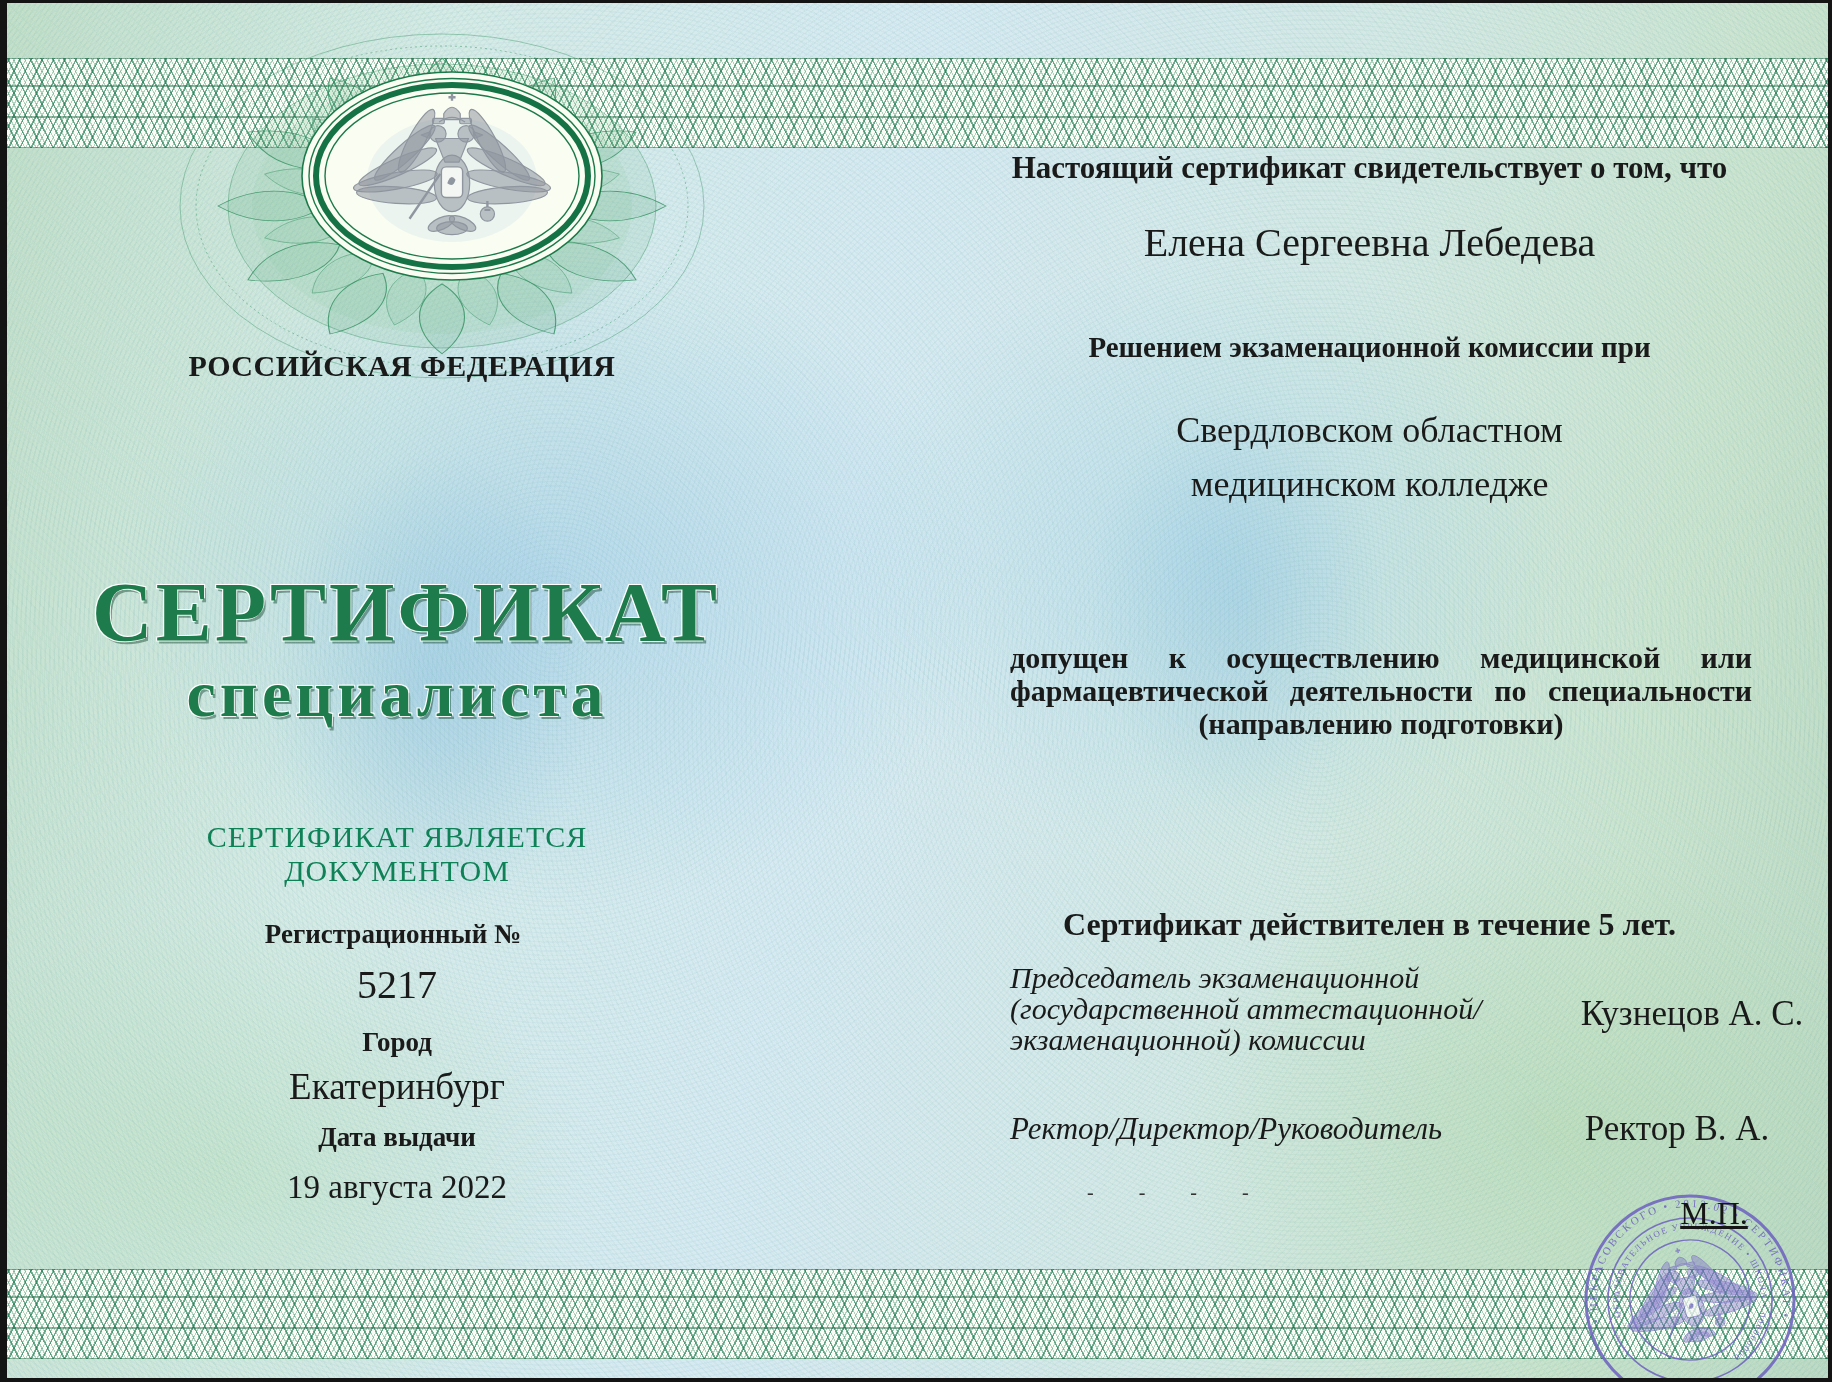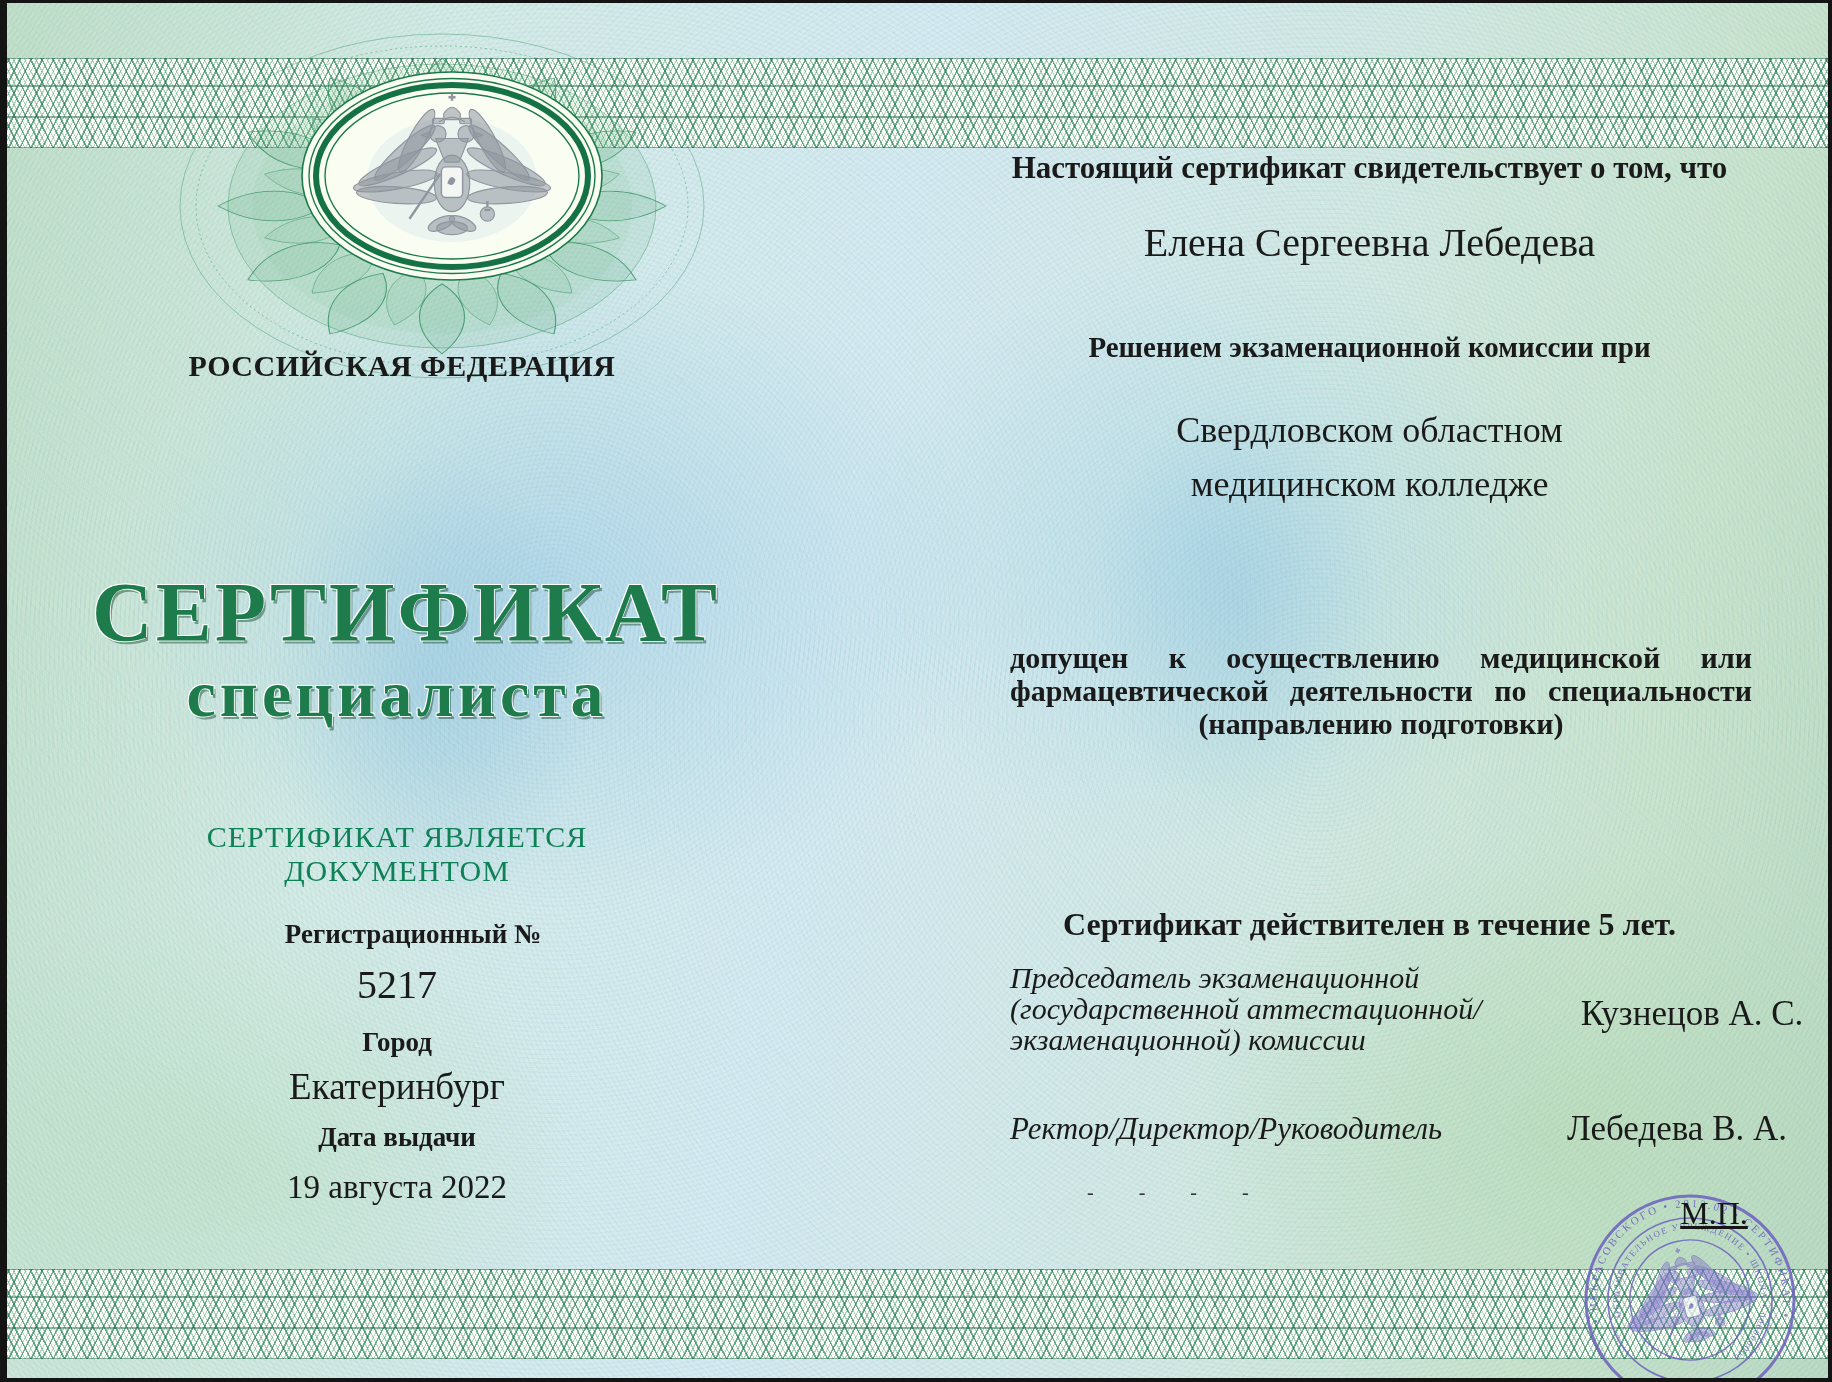--- a/index.html
+++ b/index.html
@@ -55,21 +55,21 @@
   }
   .title-sub{
     left:85px;top:658px;width:610px;
     font-size:66px;font-weight:bold;letter-spacing:4px;line-height:1;
     color:#1e7b4c;
     text-shadow:-1px -1px 0 rgba(255,255,255,.95), 1px -1px 0 rgba(255,255,255,.9),
                 -1px 1px 0 rgba(255,255,255,.9), 2px 3px 0 rgba(14,66,42,.45);
   }
   .state-line1{left:85px;top:817px;width:610px;font-size:30px;color:#0f8157;letter-spacing:1px;}
   .state-line2{left:85px;top:860px;width:610px;font-size:30px;color:#0f8157;letter-spacing:2px;}
-  .reg-label{left:101px;top:916px;width:610px;font-size:27px;font-weight:bold;}
+  .reg-label{left:81px;top:916px;width:610px;font-size:27px;font-weight:bold;}
   .reg-value{left:85px;top:958px;width:610px;font-size:40px;}
   .city-label{left:85px;top:1024px;width:610px;font-size:27px;font-weight:bold;}
   .city-value{left:85px;top:1062px;width:610px;font-size:37px;}
   .date-label{left:85px;top:1119px;width:610px;font-size:27px;font-weight:bold;}
   .date-value{left:85px;top:1166px;width:610px;font-size:33px;}
   
   .rc{left:975px;width:775px;}
   .intro{top:147px;font-size:31px;font-weight:bold;}
   .holder{top:216px;font-size:40px;}
   .commission{top:328px;font-size:29px;font-weight:bold;}
@@ -209,21 +209,21 @@
   <div class="abs ctr rc commission">Решением экзаменационной комиссии при</div>
   <div class="abs ctr rc inst1">Свердловском областном</div>
   <div class="abs ctr rc inst2">медицинском колледже</div>
   <div class="abs admission">допущен к осуществлению медицинской или фармацевтической деятельности по специальности (направлению подготовки)</div>
   <div class="abs ctr rc validity">Сертификат действителен в течение 5 лет.</div>
 
   <div class="abs sig-title1">Председатель экзаменационной (государственной  аттестационной/ экзаменационной) комиссии</div>
   <div class="abs ctr sig-name1">Кузнецов А. С.</div>
 
   <div class="abs sig-title2">Ректор/Директор/Руководитель</div>
-  <div class="abs ctr sig-name2">Лебедева В. А.</div>
+  <div class="abs ctr sig-name2">Ректор В. А.</div>
 
   <div class="abs dashes">-         -         -         -</div>
 
   <svg class="abs stamp-svg" width="220" height="220" viewBox="0 0 220 220">
     <defs>
       <path id="stampArcOuter" d="M110,110 m-93,0 a93,93 0 1,1 186,0 a93,93 0 1,1 -186,0" fill="none"></path>
       <path id="stampArcInner" d="M110,110 m-71,0 a71,71 0 1,1 142,0 a71,71 0 1,1 -142,0" fill="none"></path>
     </defs>
     <g opacity="0.88">
       <circle cx="110" cy="110" r="104" fill="none" stroke="#6f63c0" stroke-width="3"></circle>

